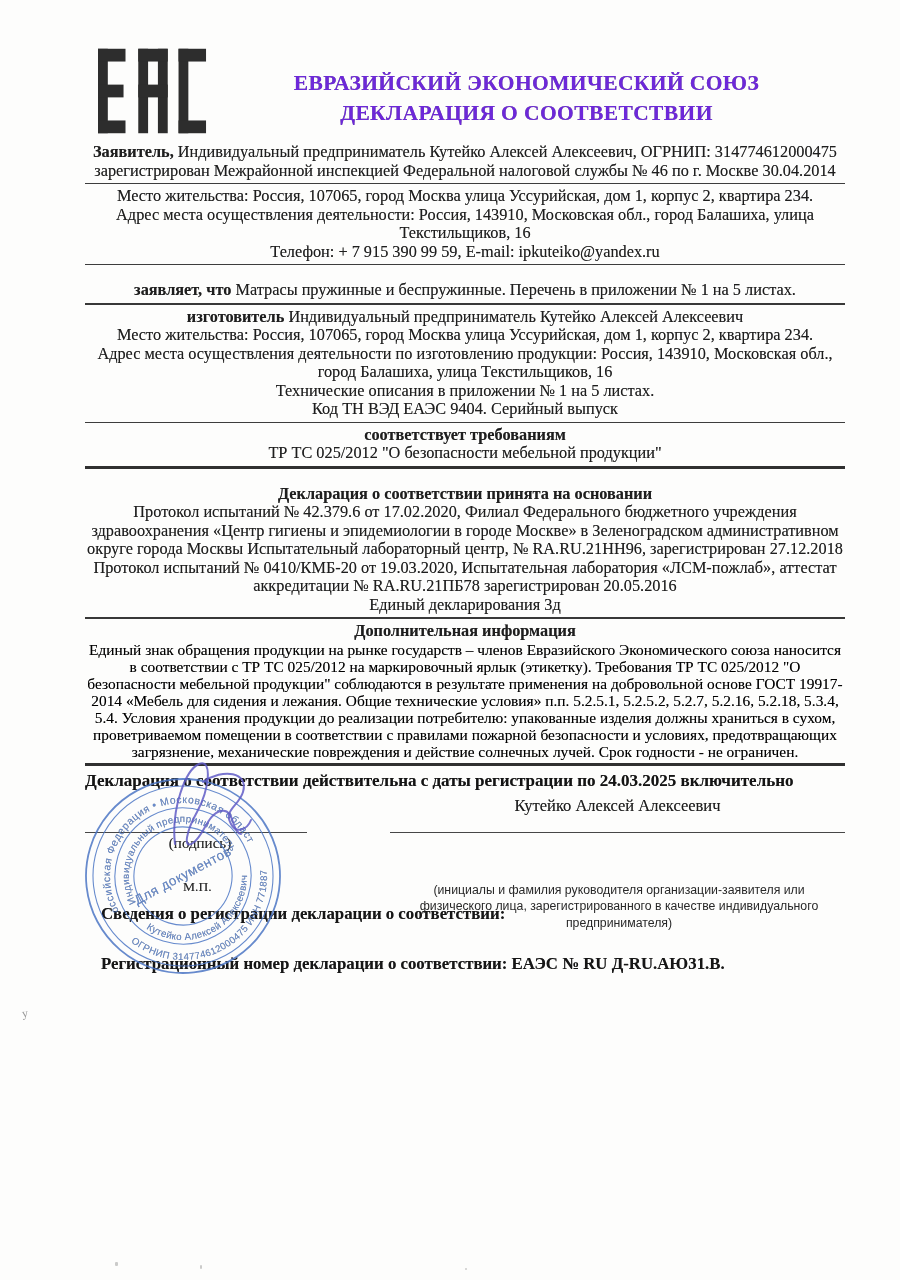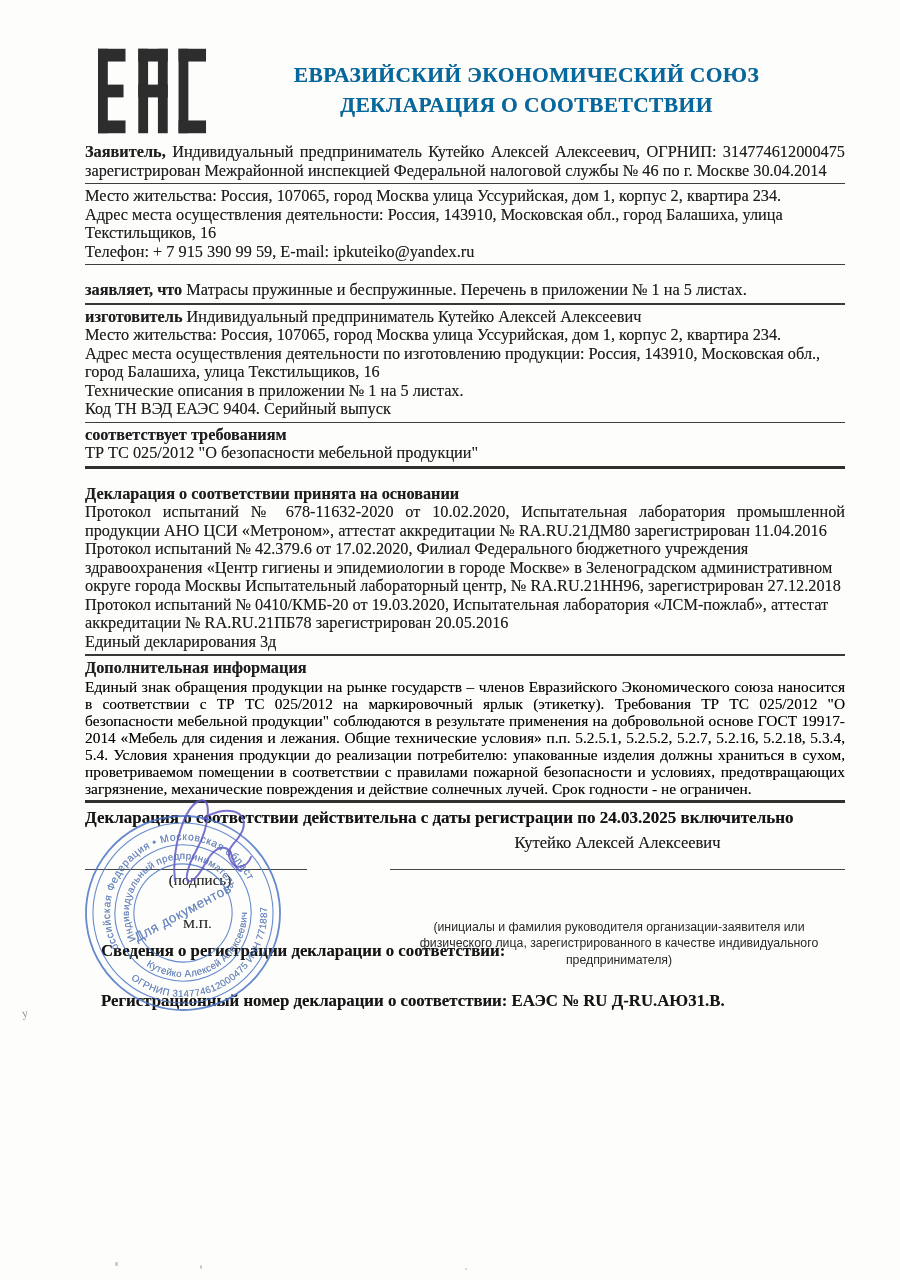--- a/index.html
+++ b/index.html
@@ -11,27 +11,27 @@
     font-family:"Liberation Serif", serif;
     color:#1e1e1e;
     overflow:hidden;
     text-shadow:0 0 0.3px rgba(40,40,40,.55);
   }
   .header { display:flex; padding:48px 55px 0 98px; }
   .logo-svg { width:110px; height:86px; flex:none; }
   .titles {
     flex:1; text-align:center; font-weight:bold;
     font-size:21.5px; line-height:30px; letter-spacing:.4px;
-    margin-top:12px; color:#0369a1;
+    margin-top:20px; color:#6d28d9;
   }
   .body { padding:6px 55px 0 85px; }
   .sec { border-bottom:1.5px solid #3d3d3d; padding:3px 0 3px; }
   .sec.t2 { border-bottom-width:2px; border-bottom-color:#383838;margin-top:13px; }
   .sec.t3 { border-bottom-width:3px; border-bottom-color:#303030; }
-  .sec p { margin:0; font-size:16.3px; line-height:18.5px; }
+  .sec p { margin:0; font-size:16.3px; line-height:18.5px;text-align:center; }
   .just { text-align:justify; }
   .b { font-weight:bold; }
   .addl p.addl-text { font-size:15.4px; line-height:17px; color:#000000; }
   .validity {
     padding:5px 0 1px; font-weight:bold; font-size:17px; line-height:20px; color:#141414;
   }
   .signature-area { position:relative; height:102px; margin-top:2px; }
   .sig-line-left { position:absolute; left:0; top:38px; width:222px; border-top:1.6px solid #474747; }
   .sig-caption { position:absolute; left:50px; top:41px; width:130px; text-align:center; font-size:15px; color:#2c2c2c; }
   .mp { position:absolute; left:98px; top:66px; font-size:13.5px; color:#2c2c2c;margin-top:19px; }
@@ -118,21 +118,20 @@
       <p>Код ТН ВЭД ЕАЭС 9404.  Серийный выпуск</p>
     </div>
 
     <div class="sec t3">
       <p class="b">соответствует требованиям</p>
       <p>ТР ТС 025/2012 "О безопасности мебельной продукции"</p>
     </div>
 
     <div class="sec t2">
       <p class="b">Декларация о соответствии принята на основании</p>
-      <p class="just">Протокол испытаний № 678-11632-2020 от 10.02.2020, Испытательная лаборатория промышленной продукции АНО ЦСИ «Метроном», аттестат аккредитации № RA.RU.21ДМ80 зарегистрирован 11.04.2016</p>
       <p>Протокол испытаний № 42.379.6 от 17.02.2020, Филиал Федерального бюджетного учреждения здравоохранения «Центр гигиены и эпидемиологии в городе Москве» в Зеленоградском административном округе города Москвы Испытательный лабораторный центр, № RA.RU.21НН96, зарегистрирован 27.12.2018</p>
       <p>Протокол испытаний № 0410/КМБ-20 от 19.03.2020, Испытательная лаборатория «ЛСМ-пожлаб», аттестат аккредитации № RA.RU.21ПБ78 зарегистрирован 20.05.2016</p>
       <p>Единый декларирования 3д</p>
     </div>
 
     <div class="sec t3 addl">
       <p class="b">Дополнительная информация</p>
       <p class="addl-text just">Единый знак обращения продукции на рынке государств – членов Евразийского Экономического союза наносится в соответствии с  ТР ТС 025/2012 на маркировочный ярлык (этикетку). Требования ТР ТС 025/2012 "О безопасности мебельной продукции" соблюдаются в результате применения на добровольной основе ГОСТ 19917-2014 «Мебель для сидения и лежания. Общие технические условия» п.п. 5.2.5.1, 5.2.5.2, 5.2.7, 5.2.16, 5.2.18, 5.3.4, 5.4. Условия хранения продукции до реализации потребителю: упакованные изделия должны храниться в сухом, проветриваемом помещении в соответствии с правилами пожарной безопасности и условиях, предотвращающих загрязнение, механические повреждения и действие солнечных лучей.  Срок годности - не ограничен.</p>
     </div>
 

